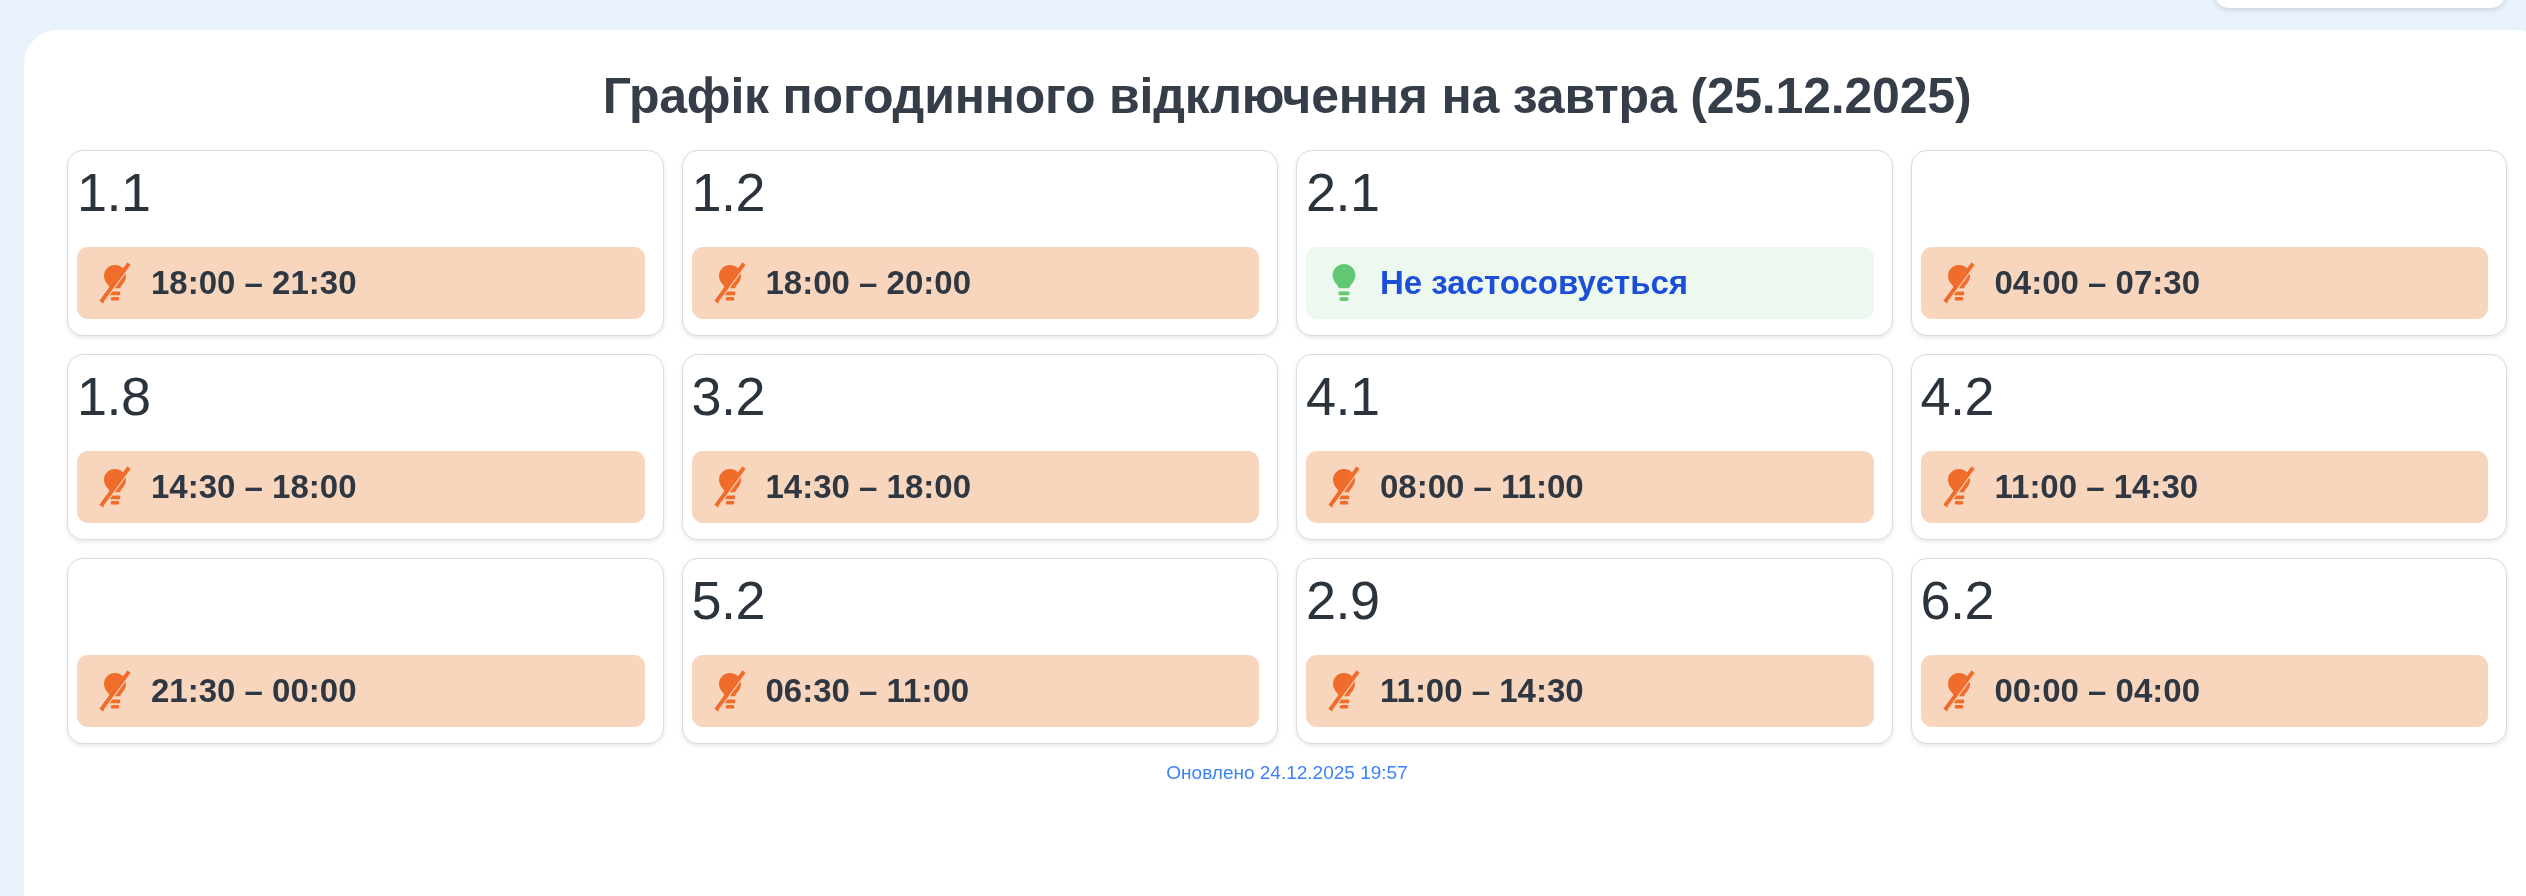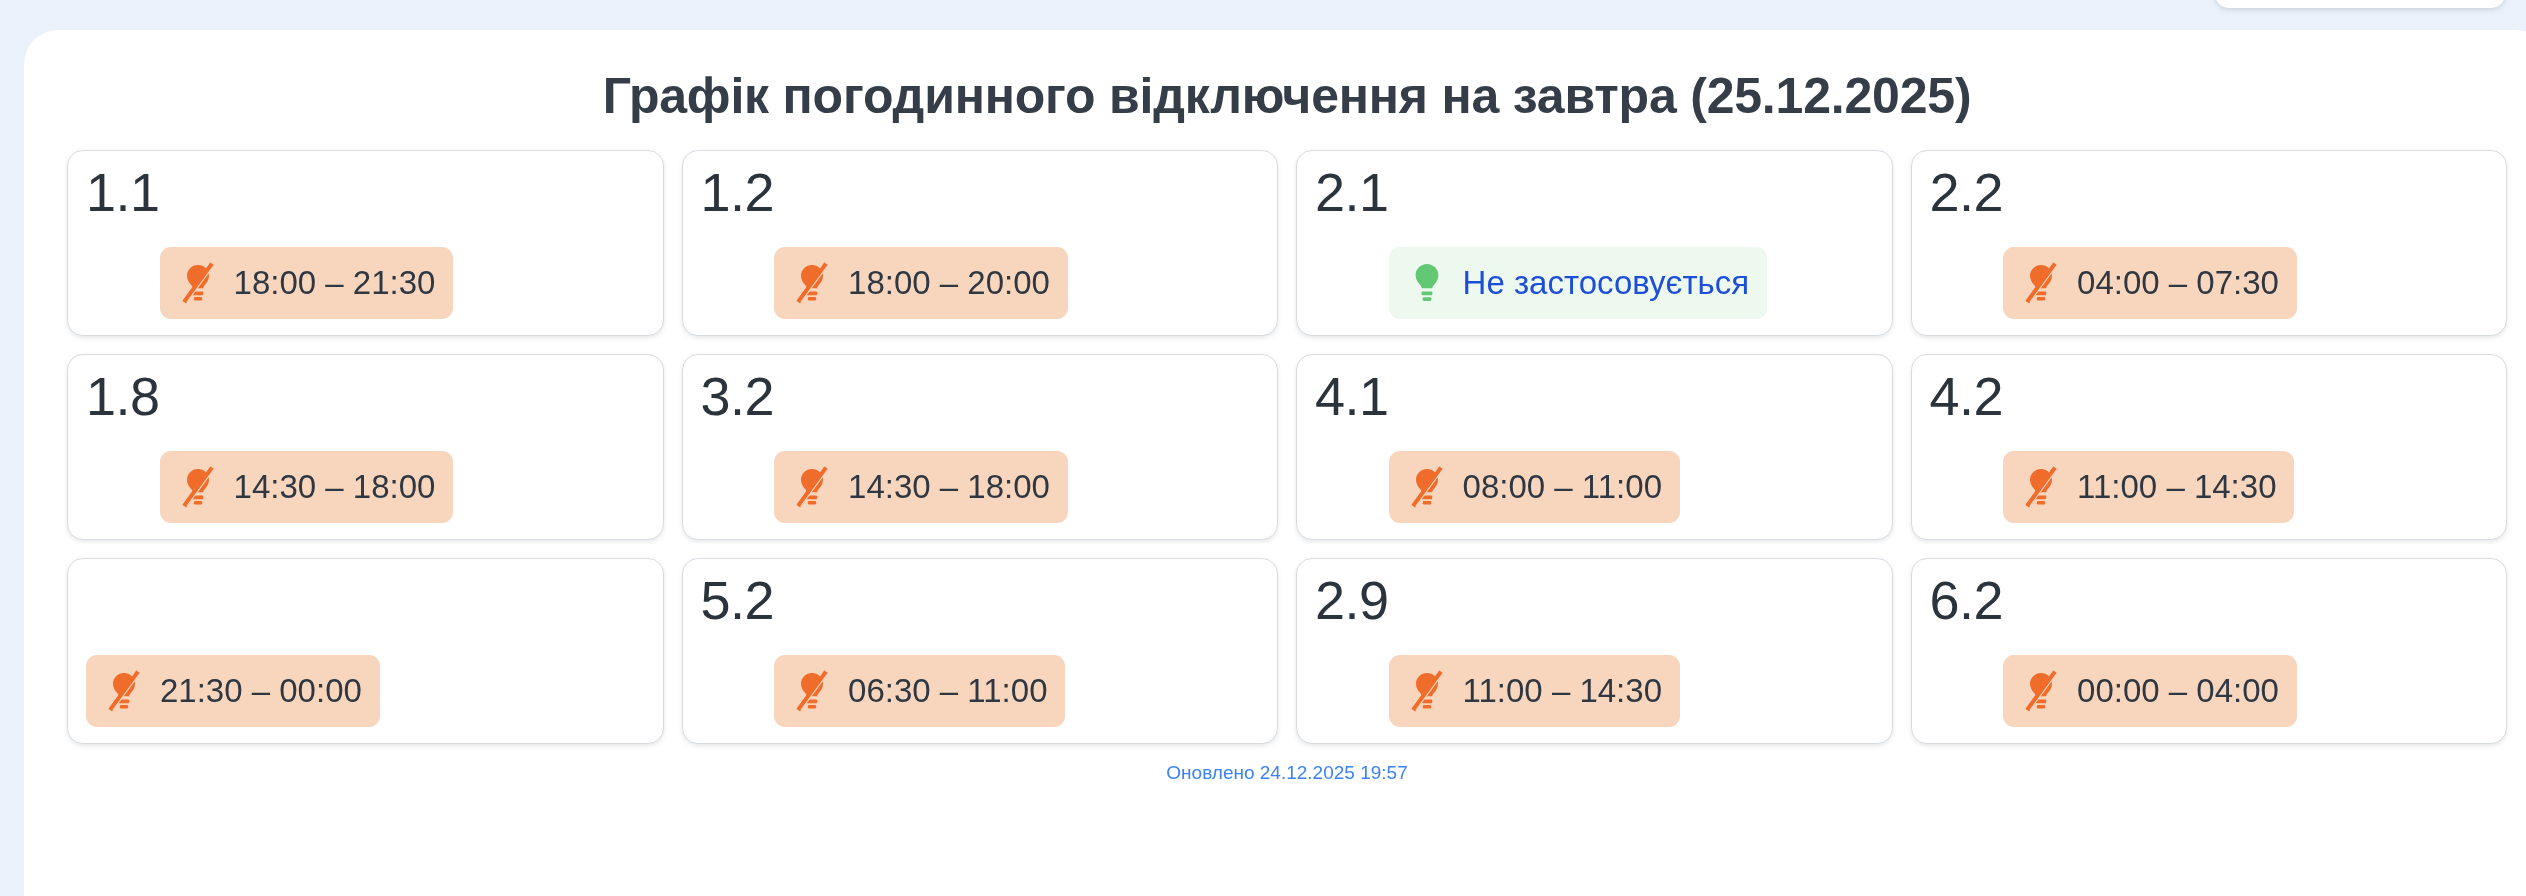--- a/index.html
+++ b/index.html
@@ -59,25 +59,25 @@
     column-gap: 18px;
     row-gap: 18px;
     box-sizing: border-box;
   }
 
   .queue-card {
     background: #ffffff;
     border: 1.5px solid #d8dce1;
     border-radius: 16px;
     box-shadow: 0 2px 4px rgba(70, 80, 95, 0.13);
-    padding: 14px 18px 16px 18px;
+    padding: 14px 18px 16px 9px;
     box-sizing: border-box;
     min-height: 186px;
     display: flex;
-    flex-direction: row;
+    flex-direction: column;
   }
 
   .queue-label {
     font-size: 54px;
     line-height: 1.0;
     font-weight: 400;
     color: #2b343d;
     margin-bottom: 14px;
     letter-spacing: -0.5px;
   }
@@ -111,21 +111,21 @@
     height: 44px;
     display: flex;
     align-items: center;
     justify-content: center;
   }
   .slot-icon svg { display: block; }
 
   .slot-text {
     font-size: 33px;
     line-height: 1.1;
-    font-weight: 400;
+    font-weight: 700;
     white-space: nowrap;
   }
   .slot.off .slot-text { color: #2f3842; }
   .slot.none .slot-text { color: #1d4ed8; }
 
   .updated {
     margin-top: 18px;
     text-align: center;
     font-size: 19px;
     color: #3b82f6;
@@ -187,21 +187,20 @@
                 <path d="M17 3c-6.3 0-11.4 5-11.4 11.1 0 3.9 1.8 6.7 3.7 8.9 1.4 1.6 2.2 2.7 2.5 4.3h10.4c0.3-1.6 1.1-2.7 2.5-4.3 1.9-2.2 3.7-5 3.7-8.9C28.4 8 23.3 3 17 3z" fill="#63c873"></path>
                 <rect x="11.6" y="30.4" width="10.8" height="3.9" rx="1" fill="#63c873"></rect>
                 <rect x="12.6" y="36.2" width="8.8" height="3.8" rx="1.4" fill="#63c873"></rect>
               </svg>
             </span>
             <span class="slot-text">Не застосовується</span>
           </div>
         </div>
       </div>
       <div class="queue-card">
-        <div class="queue-label">2.2</div>
         <div class="slot-list">
           <div class="slot off">
             <span class="slot-icon">
               <svg width="38" height="44" viewBox="0 0 38 44" aria-hidden="true">
                 <path d="M19 4c-6.1 0-11 4.8-11 10.7 0 3.7 1.7 6.4 3.5 8.5 1.3 1.5 2.1 2.6 2.4 4.1h10.2c0.3-1.5 1.1-2.6 2.4-4.1 1.8-2.1 3.5-4.8 3.5-8.5C30 8.8 25.1 4 19 4z" fill="#ef6c2a"></path>
                 <rect x="13.8" y="30.4" width="10.4" height="3.8" rx="1" fill="#ef6c2a"></rect>
                 <rect x="14.8" y="36" width="8.4" height="3.6" rx="1.4" fill="#ef6c2a"></rect>
                 <path d="M31.6 1.6 L35.2 4.2 L7.2 42.6 L3.6 40.0 Z" fill="#ef6c2a"></path>
                 <path d="M32.6 0.4 L36.4 3.2 L8.2 41.8 L4.4 39.0 Z" fill="#f8d5bd"></path>
                 <path d="M31.4 1.4 L34.6 3.8 L6.8 41.8 L3.6 39.4 Z" fill="#ef6c2a"></path>

